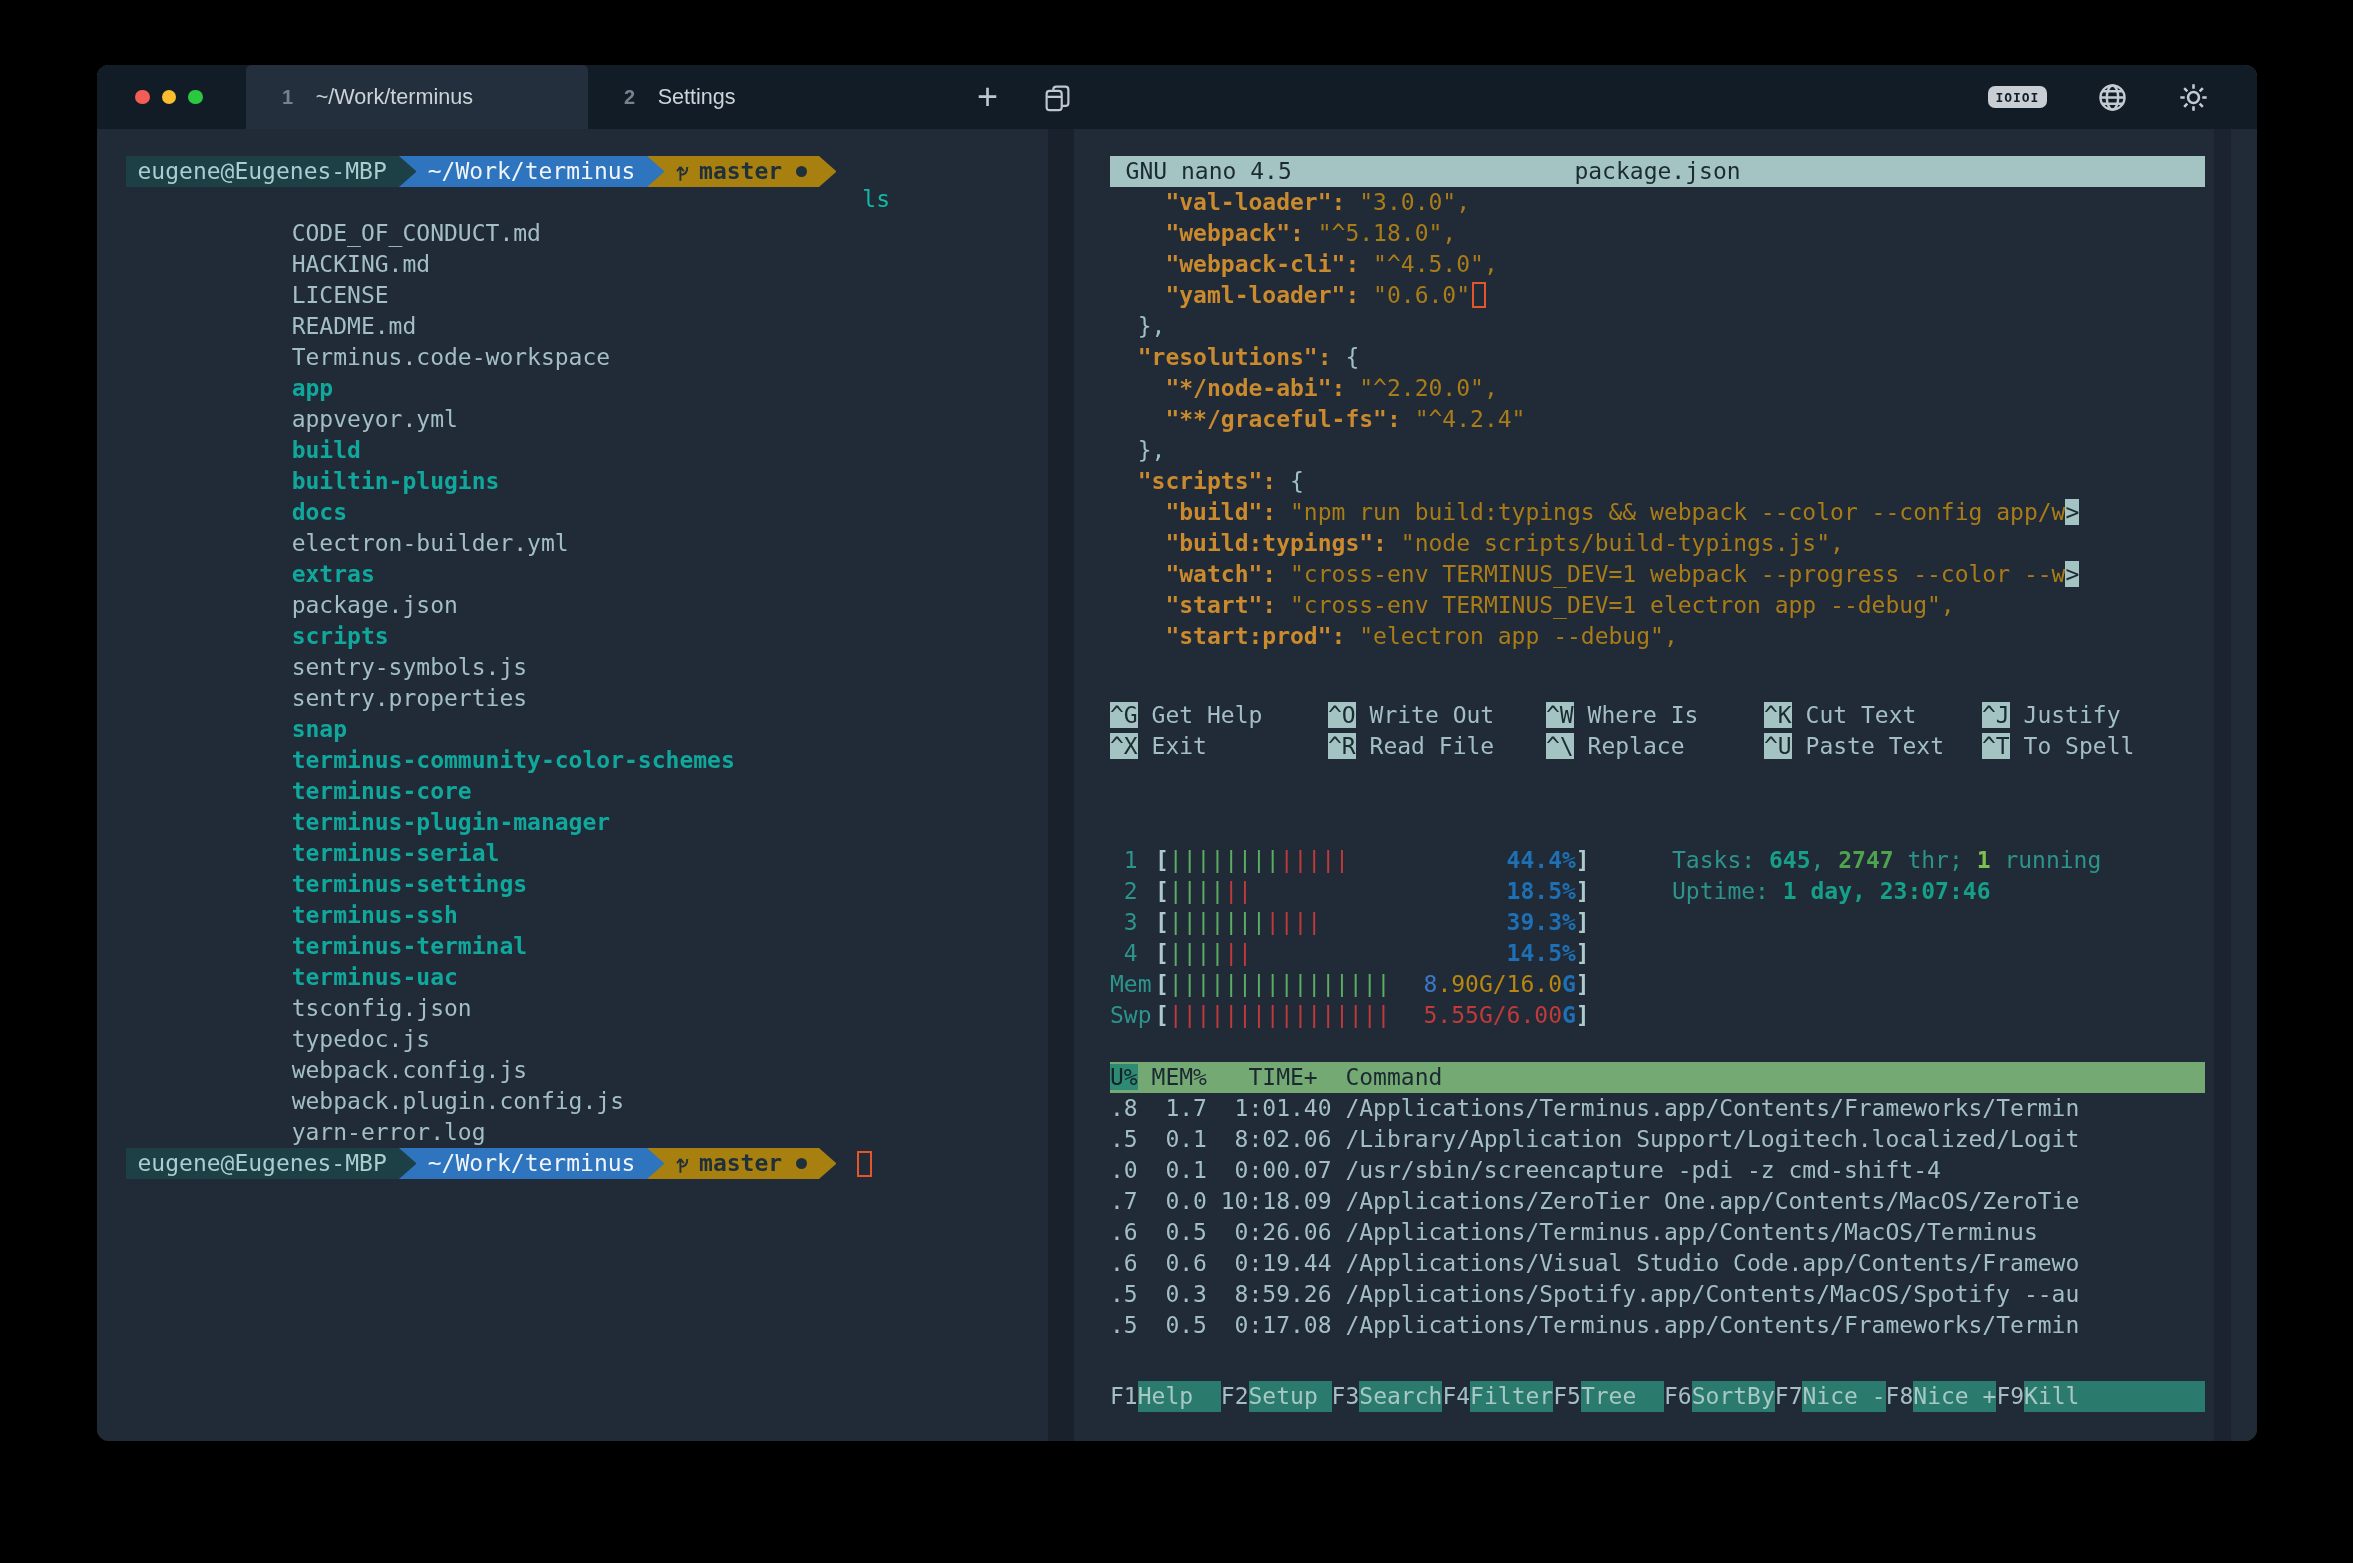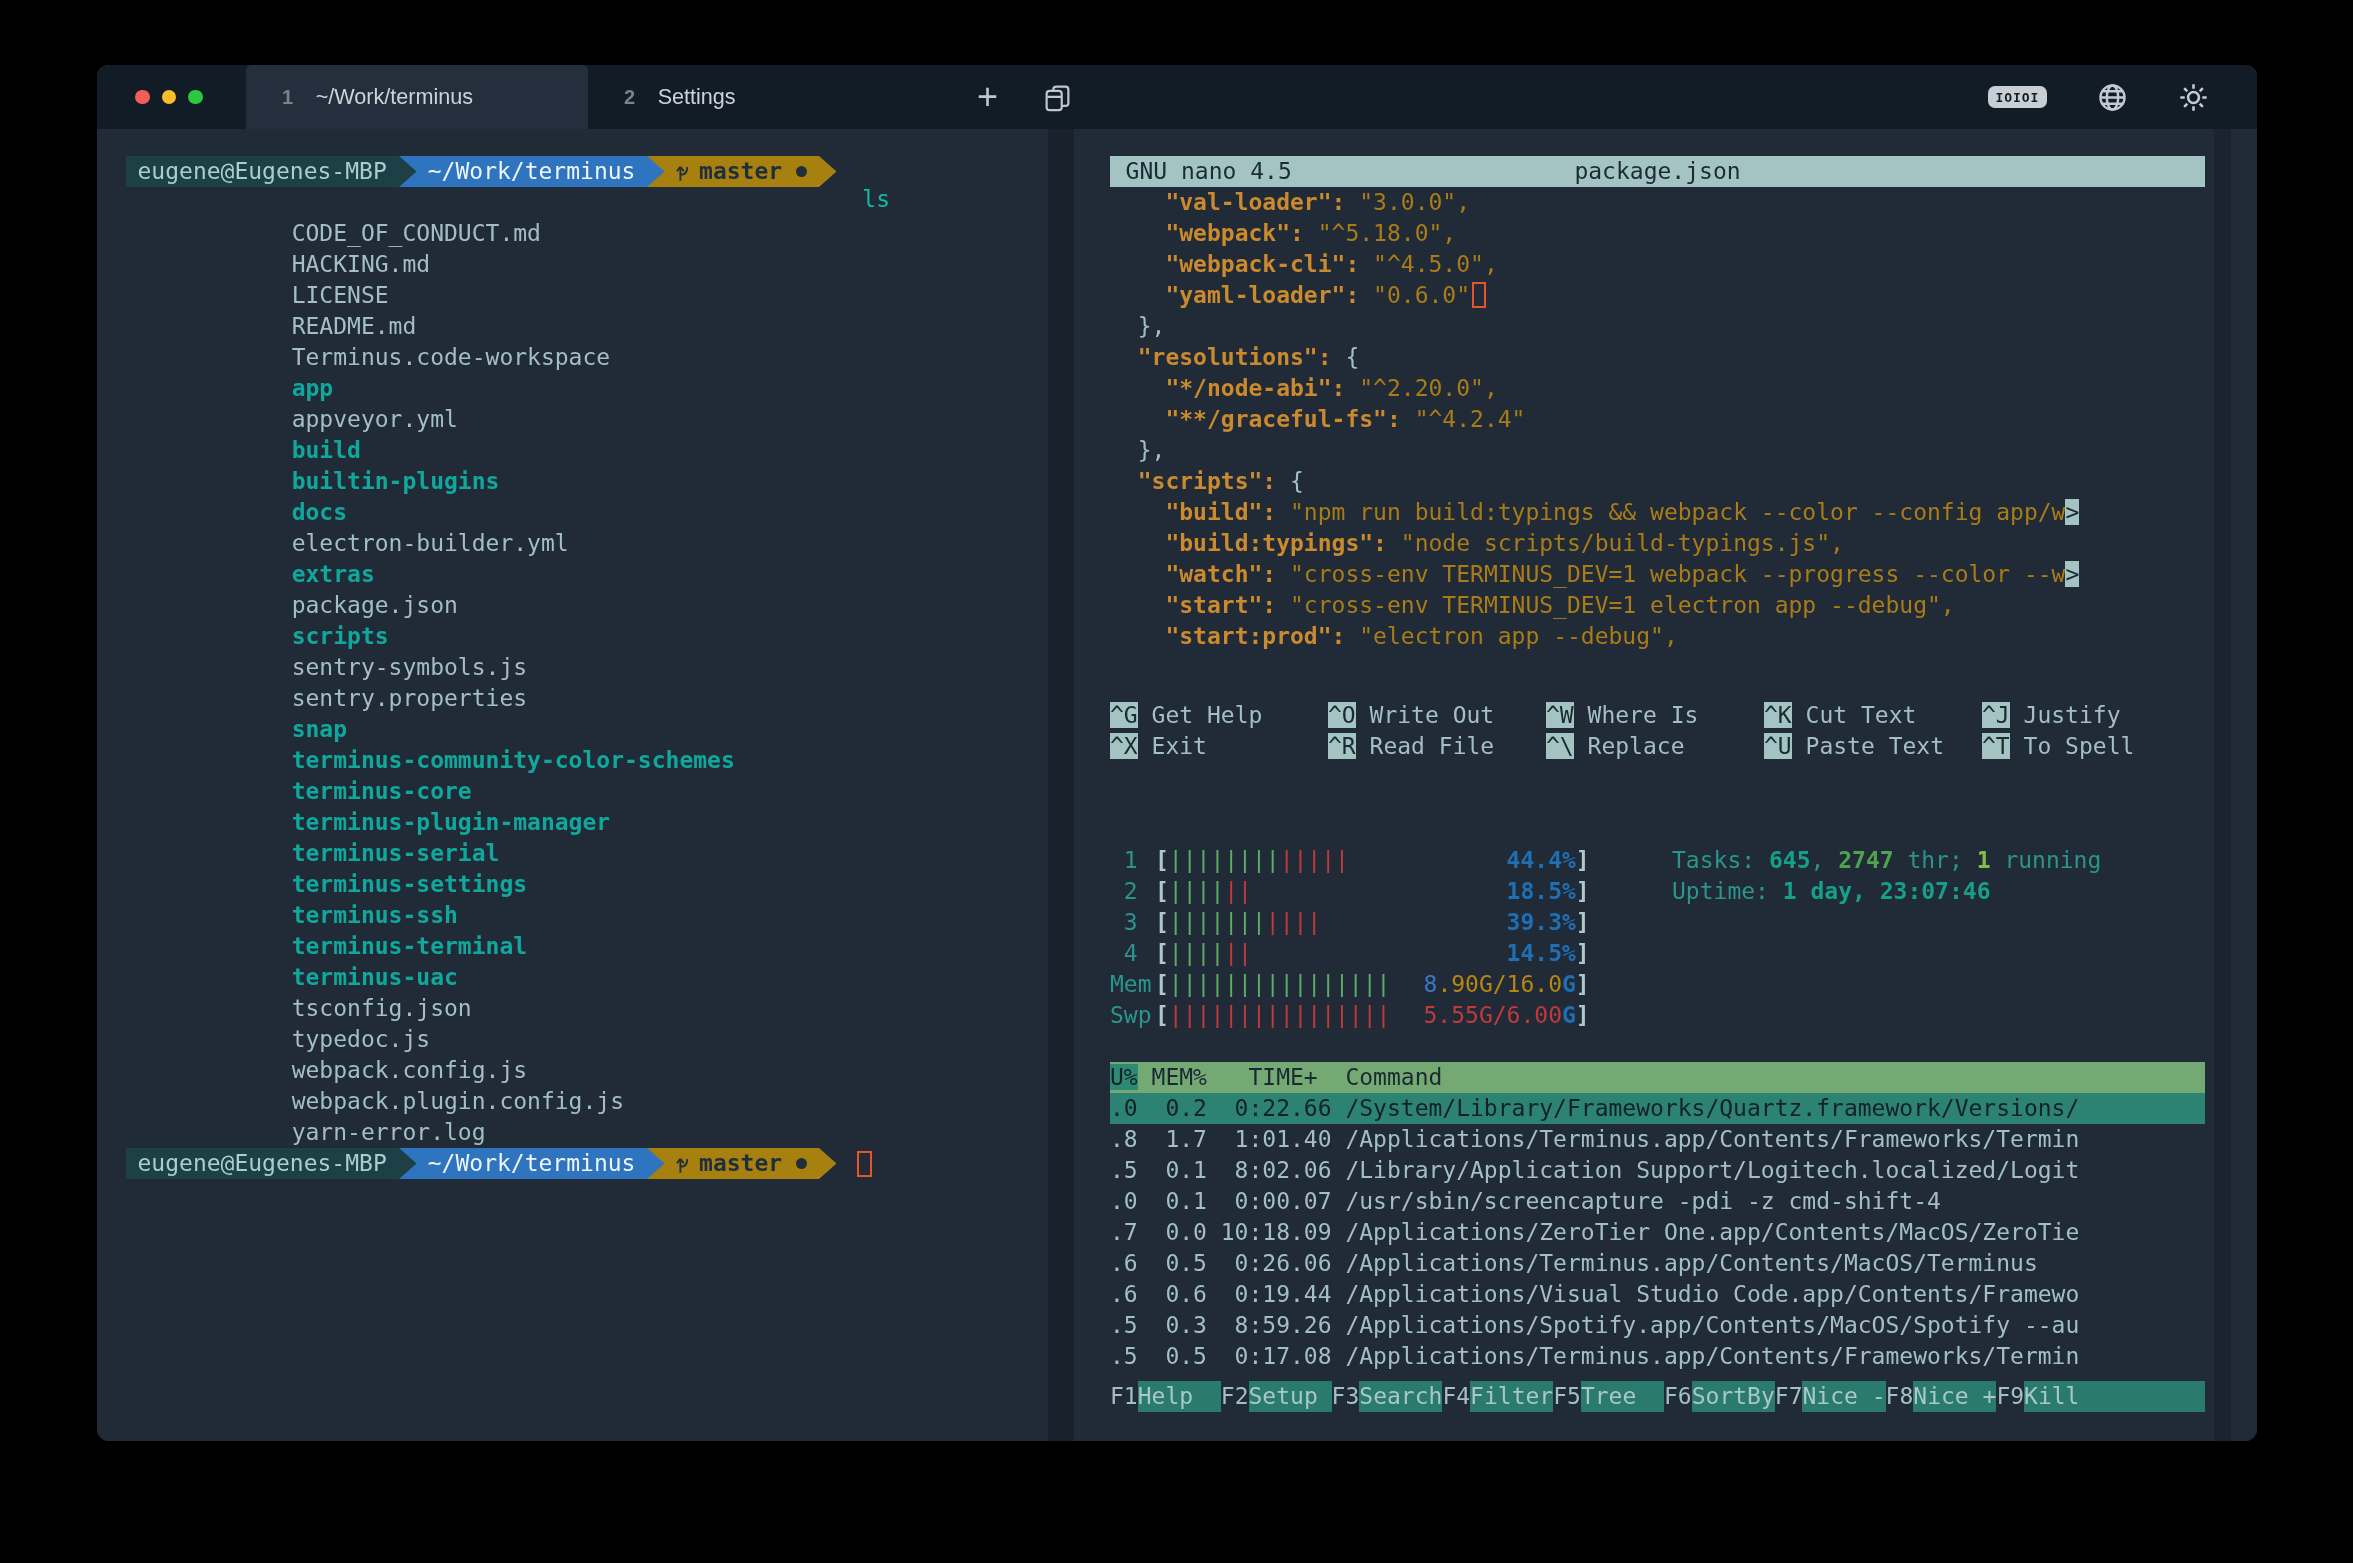--- a/index.html
+++ b/index.html
@@ -424,21 +424,20 @@
           <div class="info-line"><span class="seg sg-teal">Tasks: </span><span class="seg sg-tealb">645</span><span class="seg sg-teal">, </span><span class="seg sg-greenb">2747</span><span class="seg sg-teal"> thr; </span><span class="seg sg-limeb">1</span><span class="seg sg-teal"> running</span></div>
 
 
           <div class="info-line"><span class="seg sg-teal">Uptime: </span><span class="seg sg-tealb">1 day, 23:07:46</span></div>
         </div>
 
       <div class="rt proc-header"><span class="seg sg-hcell">U%</span><span class="seg sg-hdr"> MEM%   TIME+  Command</span></div>
 
       <div class="rt proc-rows">
 
-          <div class="proc-row sel">.0  0.2  0:22.66 /System/Library/Frameworks/Quartz.framework/Versions/</div>
 
           <div class="proc-row">.8  1.7  1:01.40 /Applications/Terminus.app/Contents/Frameworks/Termin</div>
 
           <div class="proc-row">.5  0.1  8:02.06 /Library/Application Support/Logitech.localized/Logit</div>
 
           <div class="proc-row">.0  0.1  0:00.07 /usr/sbin/screencapture -pdi -z cmd-shift-4</div>
 
           <div class="proc-row">.7  0.0 10:18.09 /Applications/ZeroTier One.app/Contents/MacOS/ZeroTie</div>
 
           <div class="proc-row">.6  0.5  0:26.06 /Applications/Terminus.app/Contents/MacOS/Terminus</div>

